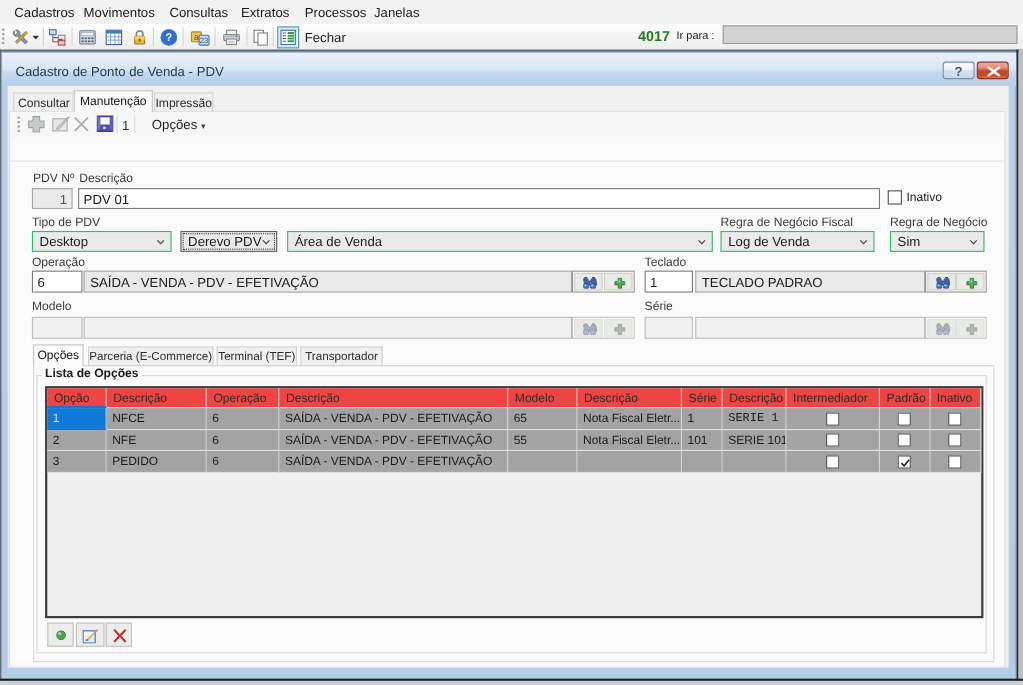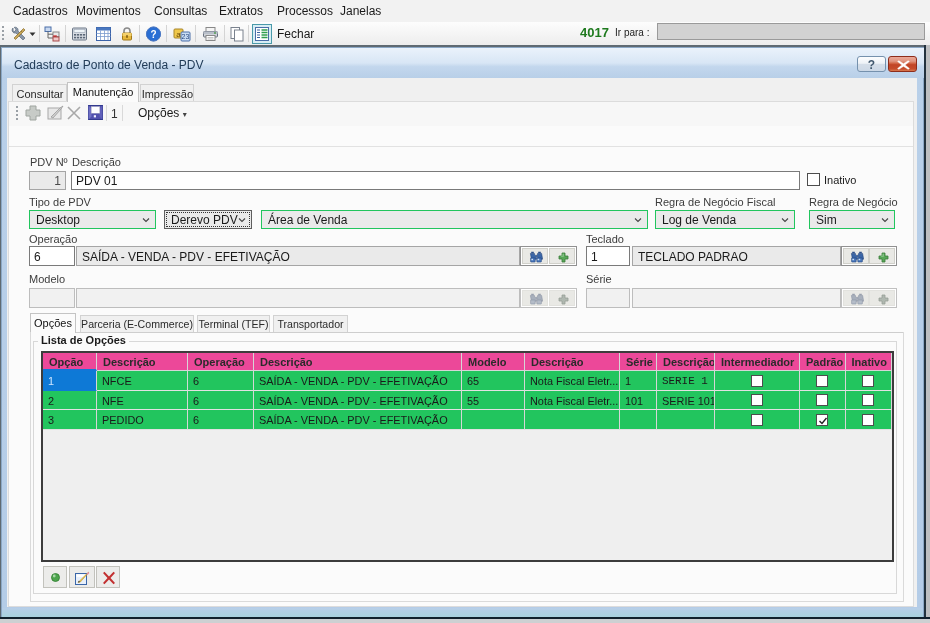--- a/index.html
+++ b/index.html
@@ -10,22 +10,22 @@
 .inp { position:absolute; font-size:12px; color:#1a1a1a; white-space:nowrap; overflow:hidden; }
 .inp-w { background:#fff; border:1px solid #7a7a7a; }
 .inp-g { background:#eaeaea; border:1px solid #a5a5a5; }
 .inp-d { background:#f1f1f1; border:1px solid #bdbdbd; }
 .combo { position:absolute; background:#eaeaea; border:1px solid #22c55e; font-size:12px; color:#1a1a1a; }
 .combo .tx { position:absolute; left:6px; top:2px; }
 .chev { position:absolute; right:5px; top:5px; width:8px; height:8px; }
 .cb { position:absolute; width:13px; height:13px; background:#fff; border:1px solid #4d4d4d; }
 .bpair { position:absolute; width:57px; height:20px; border:1px solid #919191; background:#fff; }
 .bpb { position:absolute; top:1px; width:26px; height:16px; background:#e9e9e5; border:1px solid #d0d0ca; }
-.gh { position:absolute; height:18px; background:#ec4899; border-right:1px solid #d6d6d6; font-size:11px; color:#2b2b2b; padding:3px 0 0 6px; white-space:nowrap; overflow:hidden;font-weight:bold; }
-.gc { position:absolute; height:19.7px; background:#22c55e; border-right:1px solid #d6d6d6; border-bottom:1px solid #e2e2e2; font-size:10.9px; color:#1a1a1a; padding:4px 0 0 5px; white-space:nowrap; overflow:hidden; }
+.gh { position:absolute; height:18px; background:#ef4444; border-right:1px solid #d6d6d6; font-size:11px; color:#2b2b2b; padding:3px 0 0 6px; white-space:nowrap; overflow:hidden; }
+.gc { position:absolute; height:19.7px; background:#a3a3a3; border-right:1px solid #d6d6d6; border-bottom:1px solid #e2e2e2; font-size:10.9px; color:#1a1a1a; padding:4px 0 0 5px; white-space:nowrap; overflow:hidden; }
 .gcb { position:absolute; width:12px; height:12px; background:#fff; border:1px solid #4d4d4d; }
 </style>
 </head>
 <body>
 
 <div class="abs" style="left:0;top:0;width:930px;height:22px;background:#f2f2f2;"></div>
 <div class="abs" id="menubar" style="left:0;top:0;width:821px;height:22px;font-size:12px;color:#1a1a1a;">
   <span class="abs" style="left:13px;top:4px;">Cadastros</span>
   <span class="abs" style="left:76px;top:4px;">Movimentos</span>
   <span class="abs" style="left:154px;top:4px;">Consultas</span>
@@ -157,21 +157,21 @@
 
 <div class="abs" id="content" style="left:0;top:0;width:930px;height:623px;pointer-events:none;">
 
   <div class="abs" style="left:8px;top:101px;width:906px;height:506px;background:#fbfbfb;border:1px solid #dcdcdc;"></div>
 
   <div class="abs" style="left:12px;top:84px;width:55px;height:17px;background:#f0f0f0;border:1px solid #d2d2d2;border-bottom:none;"></div>
   <div class="abs" style="left:13px;top:88px;width:54px;font-size:11px;color:#2a2a2a;text-align:center;white-space:nowrap;">Consultar</div>
   <div class="abs" style="left:67px;top:82px;width:72px;height:20px;background:#fbfbfb;border:1px solid #c4c4c4;border-bottom:none;"></div>
   <div class="abs" style="left:68px;top:86px;width:70px;font-size:11px;color:#111;text-align:center;white-space:nowrap;">Manutenção</div>
   <div class="abs" style="left:140px;top:84px;width:54px;height:17px;background:#f0f0f0;border:1px solid #d2d2d2;border-bottom:none;"></div>
-  <div class="abs" style="left:141px;top:88px;width:52px;font-size:11px;color:#2a2a2a;text-align:right;white-space:nowrap;">Impressão</div>
+  <div class="abs" style="left:141px;top:88px;width:52px;font-size:11px;color:#2a2a2a;text-align:center;white-space:nowrap;">Impressão</div>
 
   <div class="abs" id="innertb" style="left:9px;top:102px;width:904px;height:24px;background:#f7f7f7;"></div>
   <svg class="abs" style="left:15px;top:105px;" width="4" height="16" viewBox="0 0 4 16">
       <g fill="#9aa0a6">
         <rect x="1" y="1" width="2" height="2"></rect>
         <rect x="1" y="5" width="2" height="2"></rect>
         <rect x="1" y="9" width="2" height="2"></rect>
         <rect x="1" y="13" width="2" height="2"></rect>
       </g>
     </svg>

